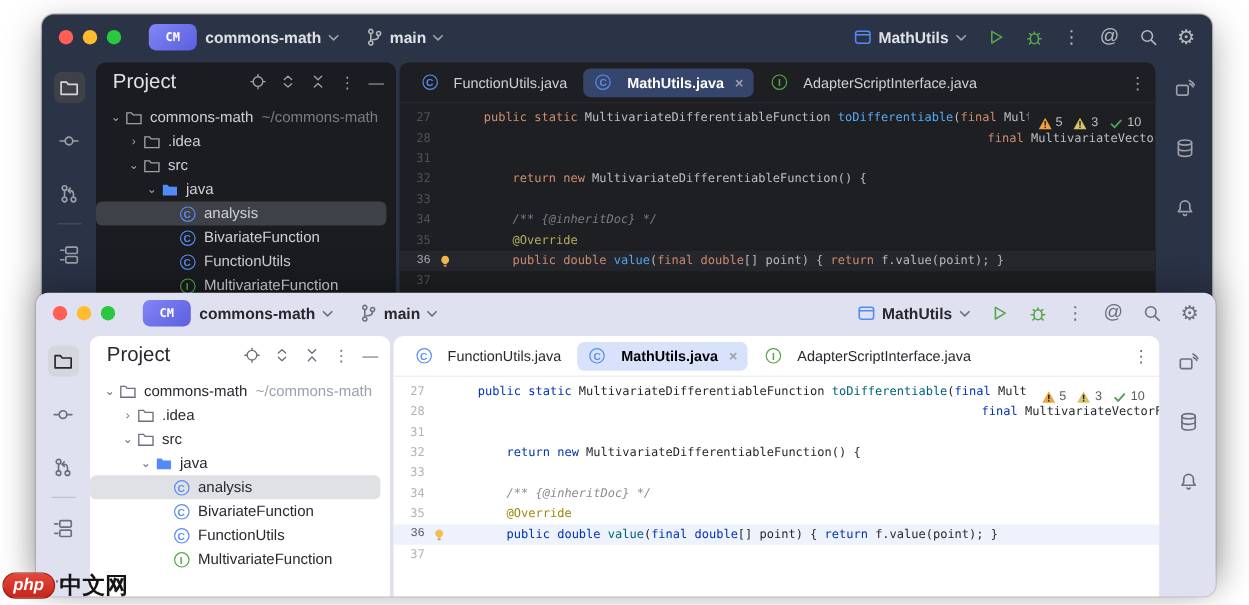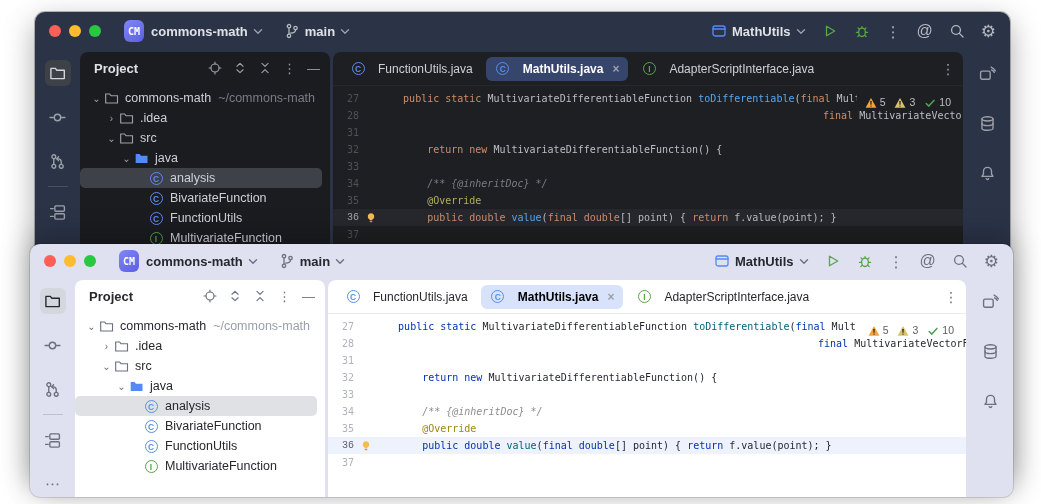--- a/index.html
+++ b/index.html
@@ -12,21 +12,21 @@
   .window.dark  { left:35px; top:12px;  width:975px; height:462px; background:#2b3347; color:#dfe1e5;
                   box-shadow:0 10px 30px rgba(0,0,0,.35), 0 0 0 1px rgba(0,0,0,.25); }
   .window.light { left:30px; top:244px; width:983px; height:253px; background:#dfe1f0; color:#27282e;
                   box-shadow:0 -6px 30px rgba(0,0,0,.28), 0 0 0 1px rgba(0,0,0,.12); }
 
   .titlebar { display:flex; align-items:center; height:38px; padding:0 14px; gap:7px; font-size:13px; }
   .light .titlebar { height:34px; }
   .traffic { display:flex; gap:8px; margin-right:16px; }
   .dot { width:12px; height:12px; border-radius:50%; }
   .dot.red{background:#ff5f57} .dot.yellow{background:#febc2e} .dot.green{background:#28c840}
-  .badge { width:20px; height:22px; border-radius:6px; background:linear-gradient(140deg,#8286f5,#5a5fe0);
+  .badge { width:40px; height:22px; border-radius:6px; background:linear-gradient(140deg,#8286f5,#5a5fe0);
            color:#fff; font:700 10px "DejaVu Sans Mono",monospace; display:flex; align-items:center; justify-content:center; }
   .tbtext { font-weight:600; }
   .chevsvg { width:10px; height:9px; stroke:#9da0a8; fill:none; stroke-width:1.4; stroke-linecap:round; stroke-linejoin:round; }
   .light .chevsvg { stroke:#6c707e; }
   .tb-group { display:flex; align-items:center; gap:5px; }
   .tb-right { margin-left:auto; display:flex; align-items:center; gap:16px; }
   .icon16 { width:16px; height:16px; stroke:#b4b8bf; fill:none; stroke-width:1.3; stroke-linecap:round; stroke-linejoin:round; }
   .light .icon16 { stroke:#6c707e; }
   .icon-green { stroke:#57a64a !important; }
   .glyph { color:#b4b8bf; font-size:15px; line-height:1; }
@@ -48,21 +48,21 @@
 
   .panel { width:250px; display:flex; flex-direction:column; border-radius:8px 8px 0 0; margin-top:2px; }
   .dark .panel  { background:#1a1c20; }
   .light .panel { background:#ffffff; }
   .editorwrap { flex:1; display:flex; flex-direction:column; border-radius:8px 8px 0 0; margin:2px 2px 0 3px; overflow:hidden; }
   .dark .editorwrap  { background:#1e1f22; }
   .light .editorwrap { background:#ffffff; }
 
   
   .panelhead { display:flex; align-items:center; height:32px; padding:0 10px 0 14px; }
-  .paneltitle { font-size:13px; font-weight:700; }
+  .paneltitle { font-size:17px; font-weight:400; }
   .panelicons { margin-left:auto; display:flex; align-items:center; gap:11px; color:#9da0a8; }
   .light .panelicons { color:#6c707e; }
   .panelicons svg { width:14px; height:14px; stroke:currentColor; fill:none; stroke-width:1.3; stroke-linecap:round; stroke-linejoin:round; }
   .panelicons .txticon { font-size:13px; line-height:1; }
 
   .tree { padding-top:4px; font-size:12.5px; overflow:hidden; }
   .trow { display:flex; align-items:center; height:20px; margin:0 8px 0 0; border-radius:5px; white-space:nowrap; }
   .dark  .trow.selected { background:#3e4148; }
   .light .trow.selected { background:#dfe1e5; }
   .texp { width:13px; text-align:center; color:#9da0a8; font-size:10px; flex:0 0 13px; }
@@ -630,13 +630,17 @@
         <span class="sicon">
             <svg viewBox="0 0 16 16">
               <path d="M8 2.2a3.8 3.8 0 0 0-3.8 3.8v2.6L2.8 10.7h10.4L11.8 8.6V6A3.8 3.8 0 0 0 8 2.2z"></path>
               <path d="M6.8 12.8a1.3 1.3 0 0 0 2.4 0"></path>
             </svg>
           </span>
       </div>
     </div>
   </div>
 
+  <div class="watermark">
+    <span class="wm-logo">php</span>
+    <span class="wm-text">中文网</span>
+  </div>
 </div>
 
 </body></html>

